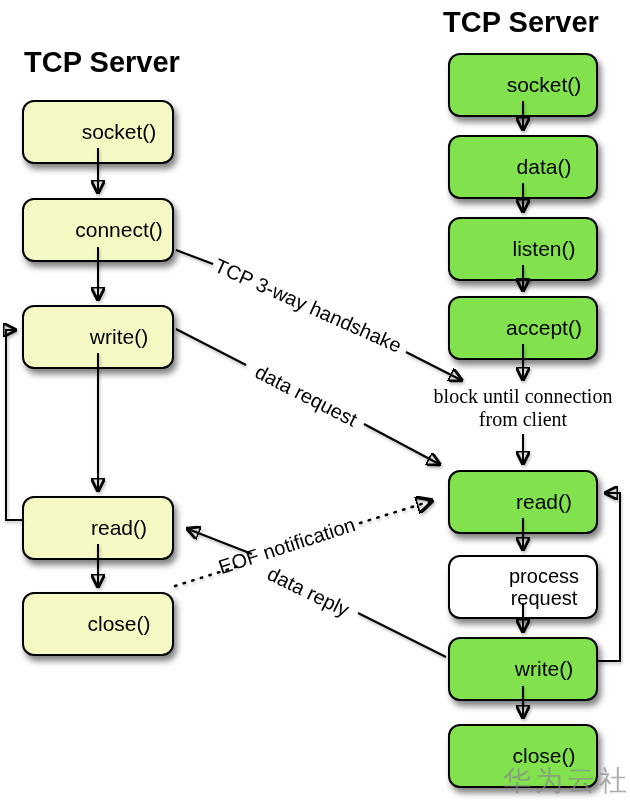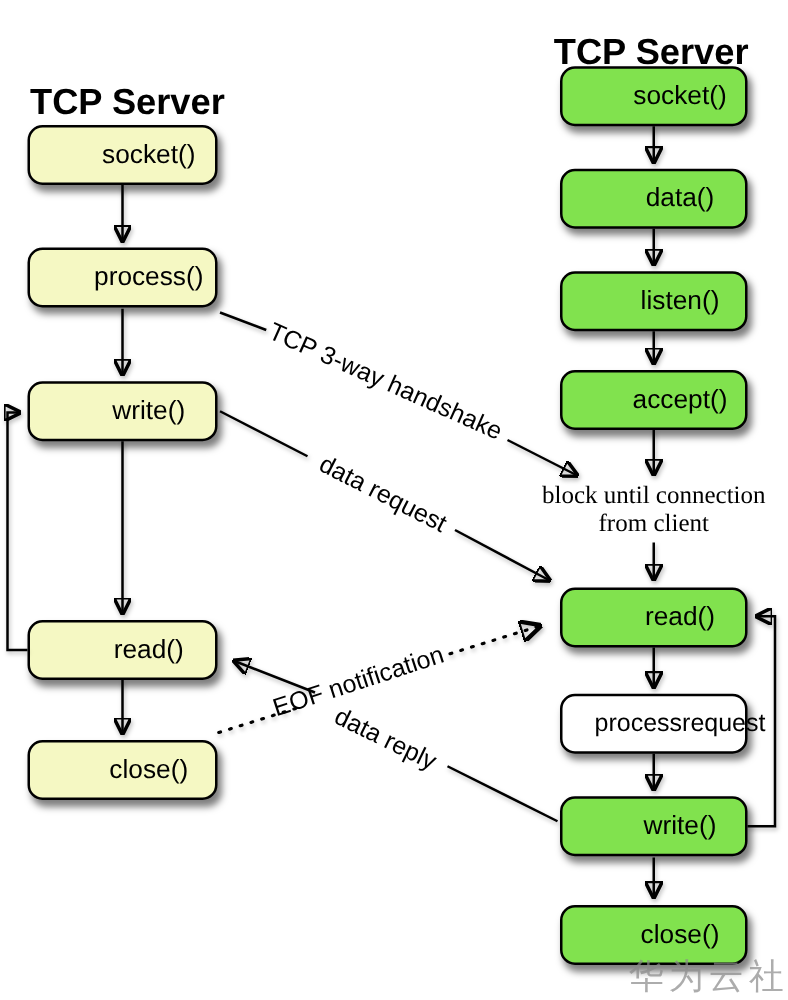--- a/index.html
+++ b/index.html
@@ -1,47 +1,47 @@
 <!DOCTYPE html>
 <html style="--client-box: #f5f8c3; --server-box: #81e24e; --process-box: #ffffff; --line: #000000; --watermark: #8a8a8a;"><head>
 <meta charset="utf-8">
 <style>
   html,body{margin:0;padding:0;background:#fff;}
   .stage{position:relative;width:630px;height:800px;background:#fff;overflow:hidden;
          font-family:"Liberation Sans",sans-serif;color:#000;}
-  .title{position:absolute;font-size:29px;font-weight:bold;white-space:nowrap;z-index:4;margin-top:20px;}
-  .box{position:absolute;width:152px;height:48px;box-sizing:border-box;
+  .title{position:absolute;font-size:29px;font-weight:bold;white-space:nowrap;z-index:4;}
+  .box{position:absolute;width:152px;height:64px;box-sizing:border-box;
        border:2.5px solid #000;border-radius:12px;
        display:flex;align-items:center;justify-content:center;
        font-size:21px;z-index:2;
        background:var(--client-box,#f5f8c3);
        box-shadow:3px 5px 6px rgba(0,0,0,0.5);padding-left:42px;}
   .box.server{width:150px;background:var(--server-box,#81e24e);}
   .box.process{width:150px;background:var(--process-box,#ffffff);
-               flex-direction:row;font-size:20px;line-height:22px;}
+               flex-direction:column;font-size:20px;line-height:22px;}
   .note{position:absolute;font-size:20px;line-height:23px;text-align:center;
         white-space:nowrap;transform:translateX(-50%);z-index:2;font-family:Liberation Serif, serif;}
   .diag-label{position:absolute;font-size:20px;white-space:nowrap;z-index:3;}
   .watermark{position:absolute;left:503px;top:762px;font-size:28px;letter-spacing:4px;
              color:var(--watermark,#8a8a8a);opacity:.7;z-index:6;white-space:nowrap;}
   svg.wires{position:absolute;left:0;top:0;z-index:3;
             filter:drop-shadow(1.5px 2.5px 1.5px rgba(0,0,0,0.28));}
   svg.wires line,svg.wires path{fill:none;stroke:#000;stroke-width:2;}
   svg.wires .dotted{stroke-width:2.5;stroke-dasharray:1.5 7.5;stroke-linecap:round;}
 </style>
 </head>
 <body>
 
 <div class="stage">
 
   <div class="title" style="left:24px;top:46px">TCP Server</div>
   <div class="title" style="left:443px;top:6px">TCP Server</div>
 
   <div class="box client" style="left:22px;top:100px">socket()</div>
-  <div class="box client" style="left:22px;top:198px">process()</div>
+  <div class="box client" style="left:22px;top:198px">connect()</div>
   <div class="box client" style="left:22px;top:305px">write()</div>
   <div class="box client" style="left:22px;top:496px">read()</div>
   <div class="box client" style="left:22px;top:592px">close()</div>
 
   <div class="box server" style="left:448px;top:53px">socket()</div>
   <div class="box server" style="left:448px;top:135px">data()</div>
   <div class="box server" style="left:448px;top:296px">accept()</div>
   <div class="box server" style="left:448px;top:217px">listen()</div>
   <div class="box server" style="left:448px;top:470px">read()</div>
   <div class="box process" style="left:448px;top:555px">

